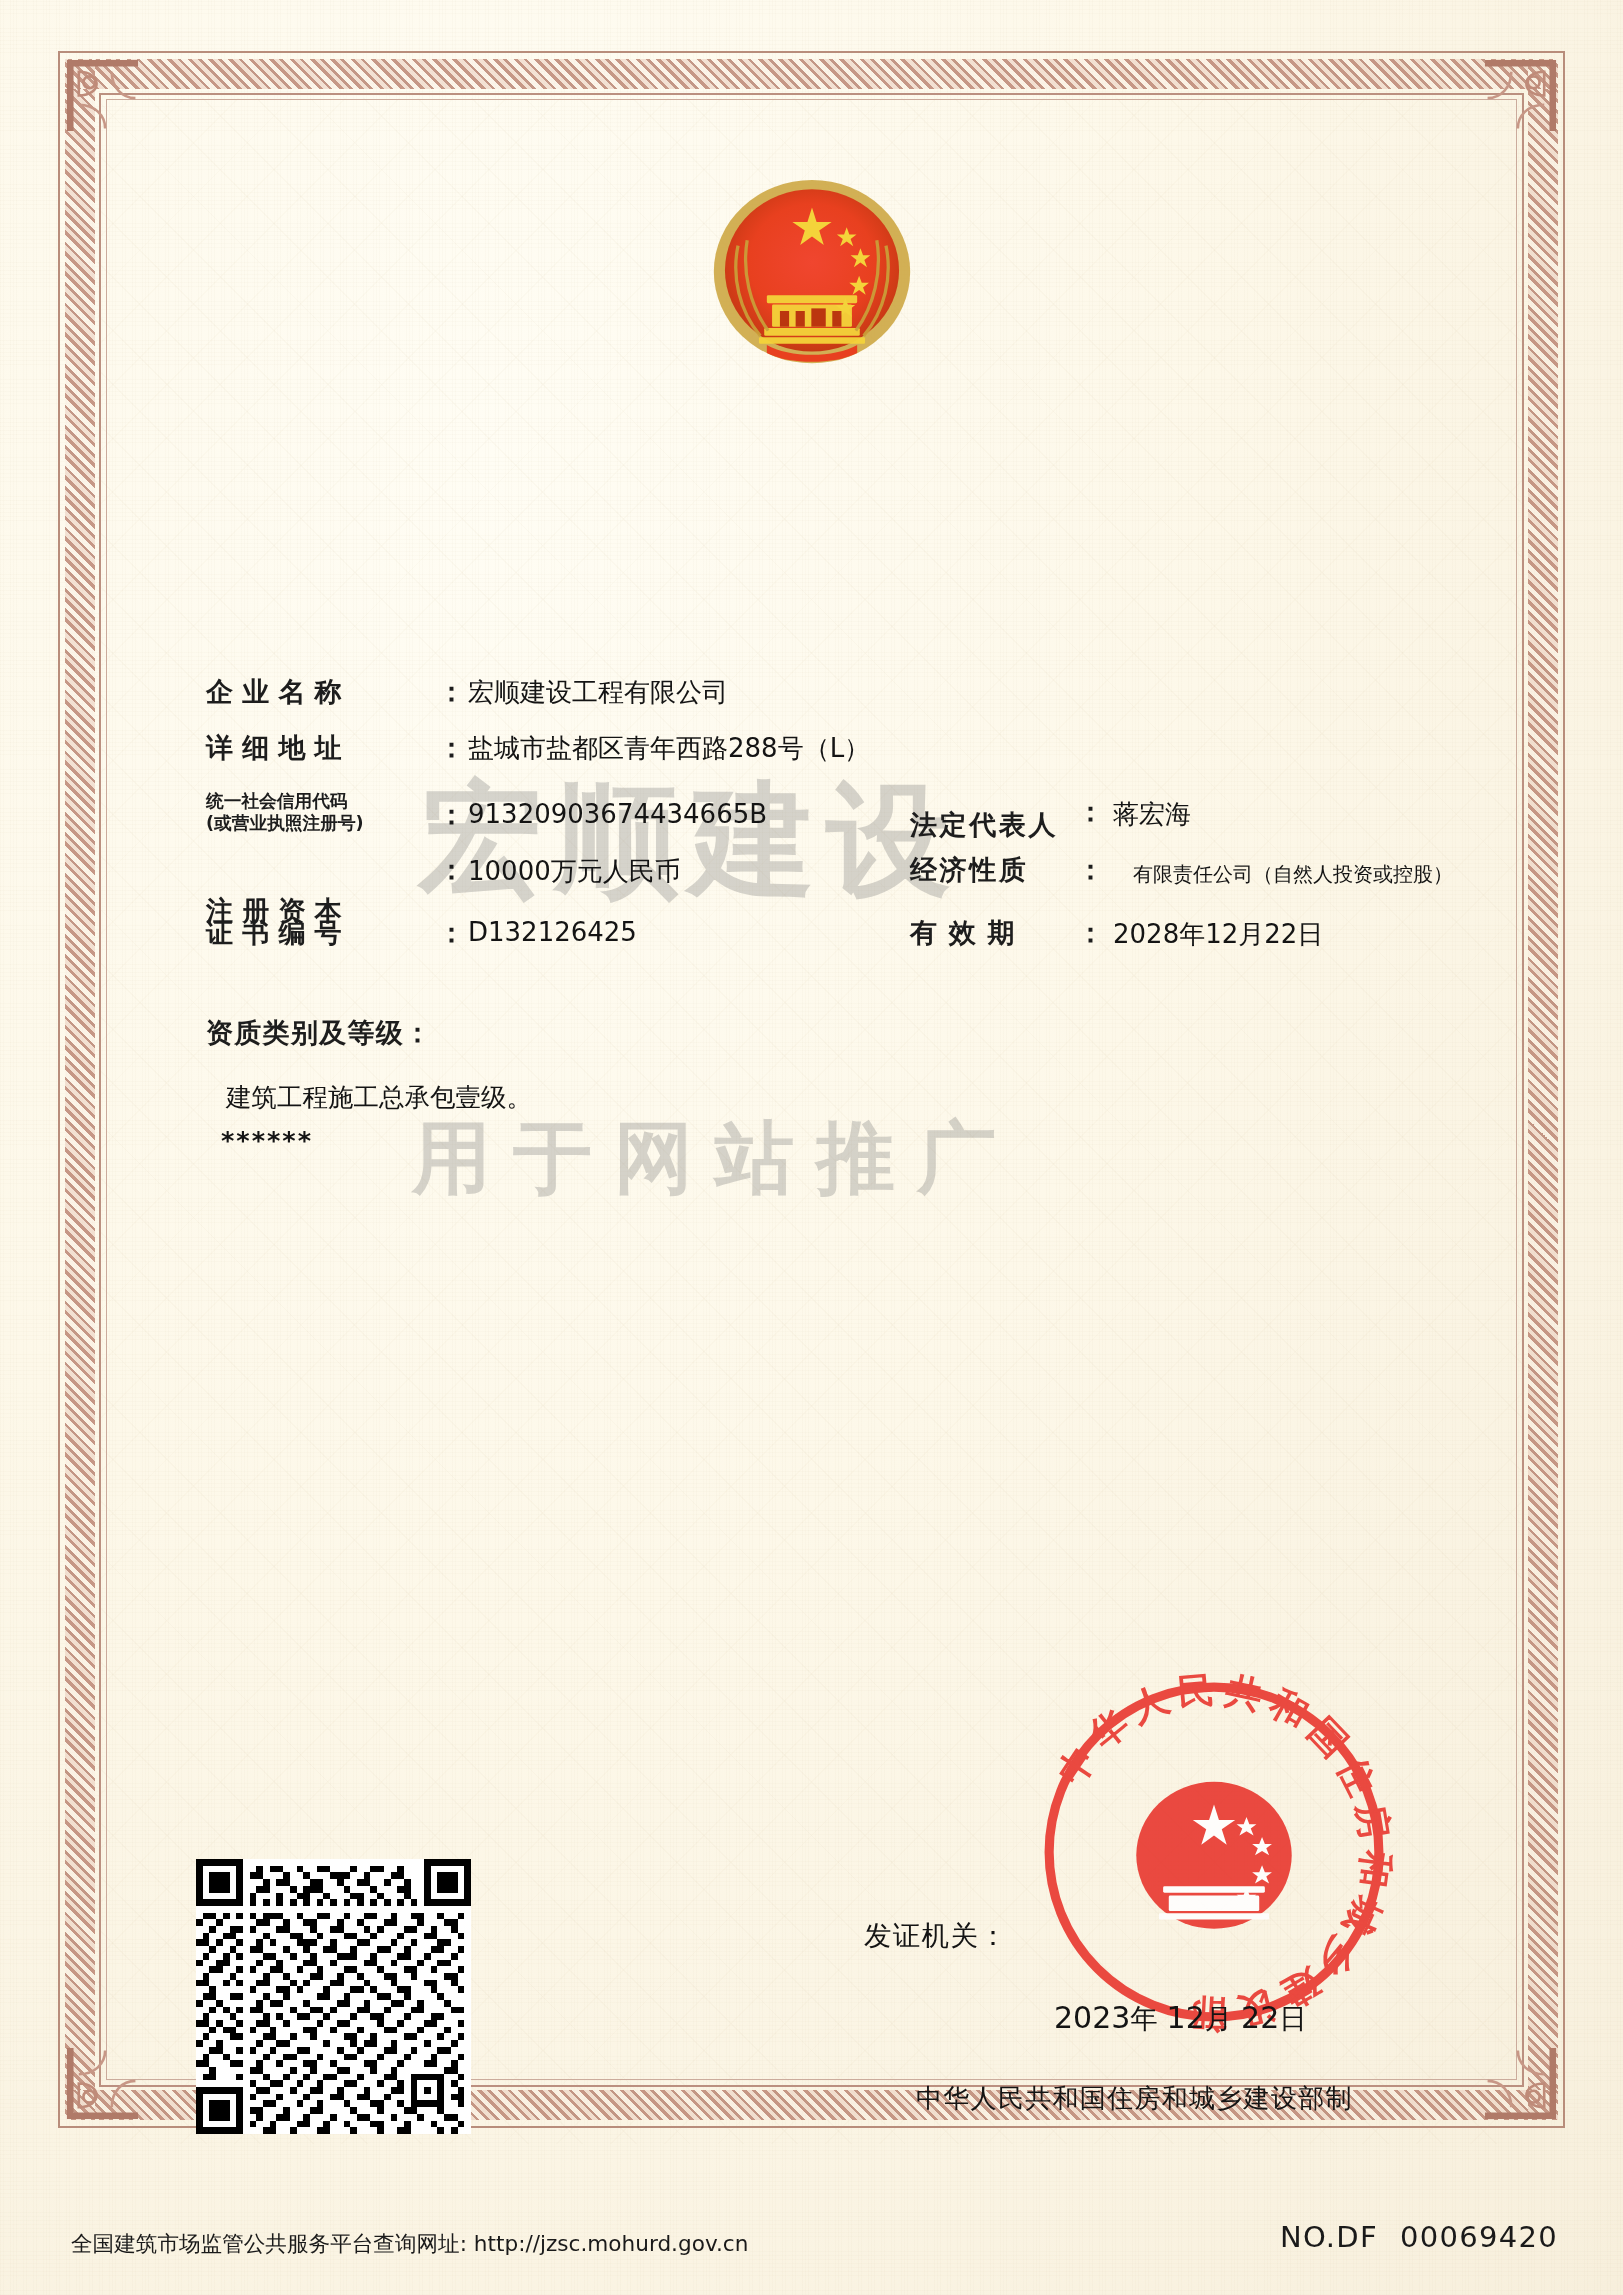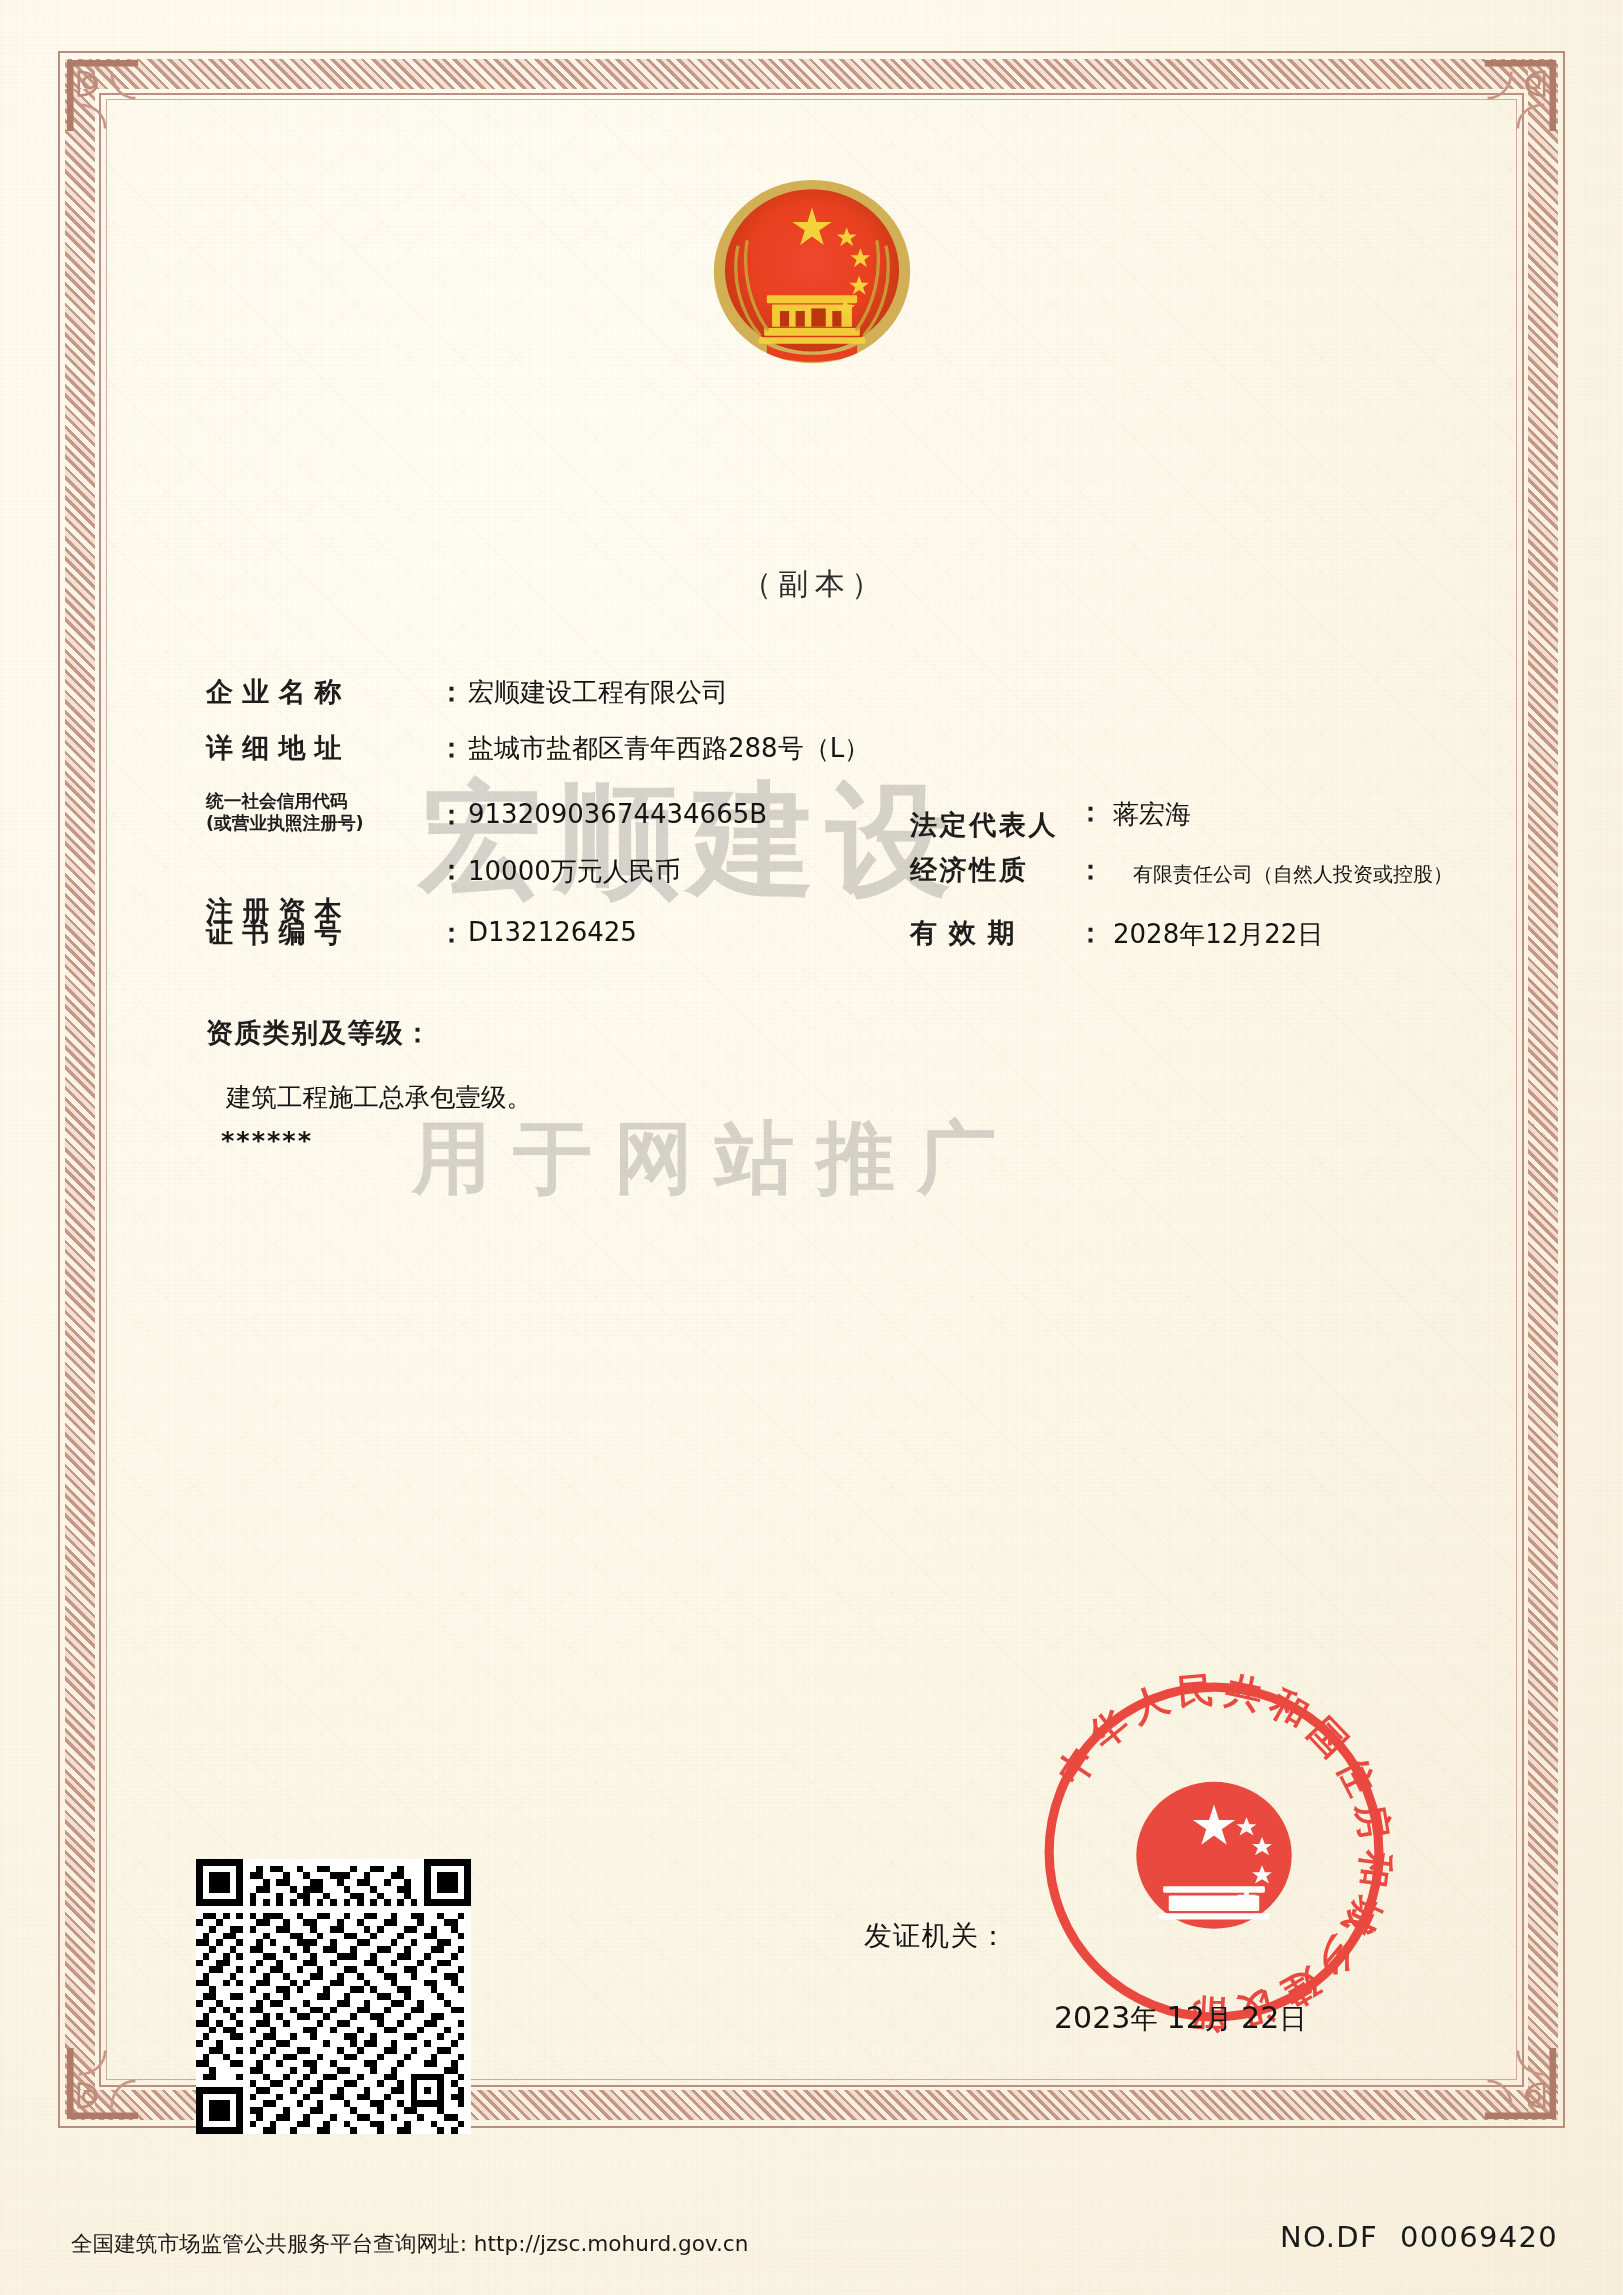--- a/index.html
+++ b/index.html
@@ -381,21 +381,20 @@
         <path d="M52 120 C42 168 54 220 86 258"></path>
         <path d="M278 120 C288 168 276 220 244 258"></path>
         <path d="M66 112 C58 160 70 212 98 250"></path>
         <path d="M264 112 C272 160 260 212 232 250"></path>
       </g>
 
       <path d="M96 272 C130 292 200 292 234 272 L234 284 C200 302 130 302 96 284 Z" fill="#e8401f"></path>
     </svg>
   </div>
 
-  <div class="subtitle">（副本）</div>
 
   <div class="wm wm1">宏顺建设</div>
   <div class="wm wm2">用于网站推广</div>
 
   <div class="fields">
 
     <div class="frow">
       <div class="flabel spaced" style="left:0; top:0;">企业名称</div>
       <div class="fcolon" style="left:232px; top:0;">：</div>
       <div class="fvalue" style="left:262px; top:1.3px;">宏顺建设工程有限公司</div>
@@ -908,20 +907,21 @@
       </g>
     </svg>
   </div>
 
   <div class="issuer-label">发证机关：</div>
   <div class="issue-date">
     <span class="num">2023</span><span>年</span>
     <span class="num">12</span><span>月</span>
     <span class="num">22</span><span>日</span>
   </div>
+  <div class="ministry">中华人民共和国住房和城乡建设部制</div>
 
   <div class="footer-left">全国建筑市场监管公共服务平台查询网址: http://jzsc.mohurd.gov.cn</div>
   <div class="footer-right">
     <span class="no">NO.DF</span><span>00069420</span>
   </div>
 
 </div>
 
 
 </body></html>

